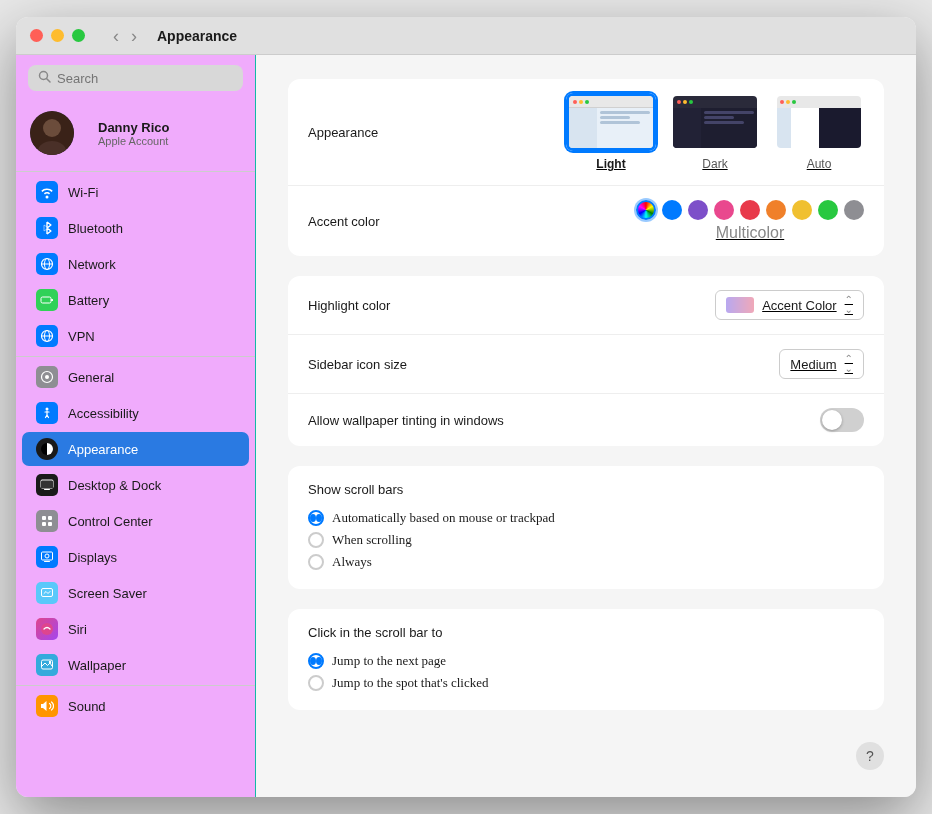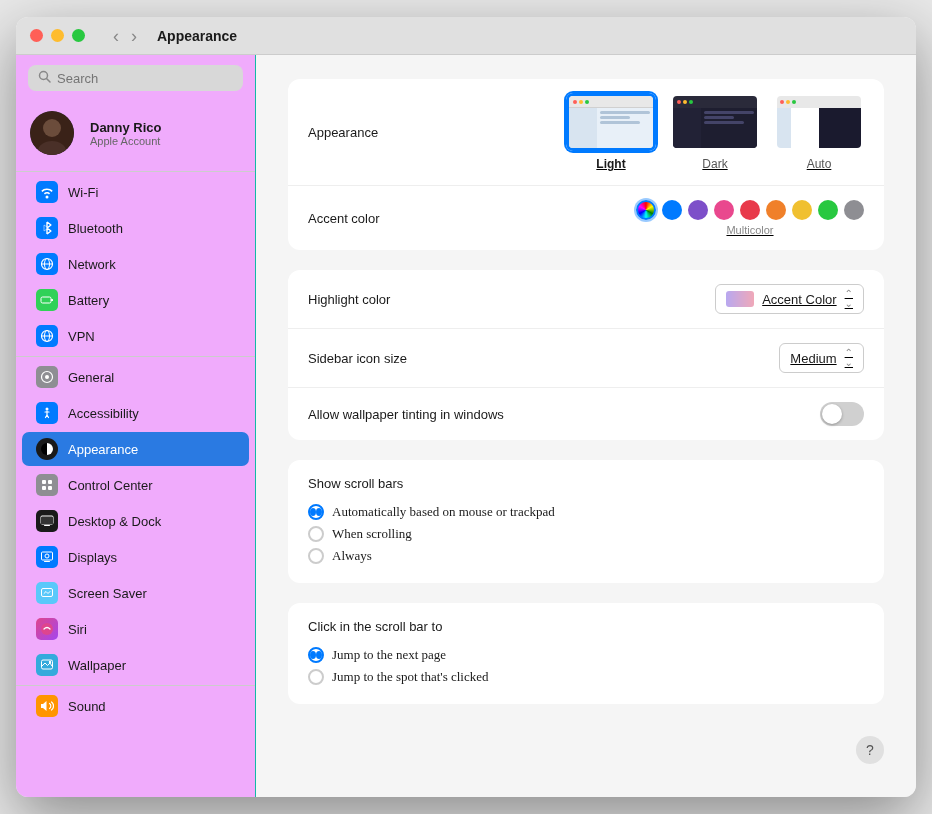--- a/index.html
+++ b/index.html
@@ -97,21 +97,21 @@
       background: none;
       border: none;
       outline: none;
       font-size: 13px;
       color: #555;
       width: 100%;
     }
     .user-section {
       display: flex;
       align-items: center;
-      gap: 16px;
+      gap: 24px;
       padding: 10px 14px 14px;
       cursor: pointer;
     }
     .avatar {
       width: 44px; height: 44px;
       border-radius: 50%;
       background: linear-gradient(135deg, #5a4a6a, #2a1a3a);
       display: flex;
       align-items: center;
       justify-content: center;
@@ -249,21 +249,21 @@
       width: 20px; height: 20px;
       border-radius: 50%;
       cursor: pointer;
       border: 2px solid transparent;
     }
     .color-dot.selected {
       border-color: #007aff;
       box-shadow: 0 0 0 2px rgba(0,122,255,0.4);
     }
     .color-label {
-      font-size: 11px;
+      font-size: 16px;
       color: #888;
     }
     
     .dropdown-btn {
       display: flex;
       align-items: center;
       gap: 8px;
       background: white;
       border: 1px solid #ccc;
       border-radius: 6px;
@@ -553,40 +553,40 @@
         <div class="item-icon icon-appearance">
           <svg width="14" height="14" viewBox="0 0 14 14">
             <circle cx="7" cy="7" r="6" fill="black"></circle>
             <path d="M7 1A6 6 0 017 13" fill="white"></path>
           </svg>
         </div>
         <span class="item-label">Appearance</span>
       </div>
 
       <div class="sidebar-item">
+        <div class="item-icon icon-desktop">
+          <svg width="14" height="14" viewBox="0 0 14 14" fill="none">
+            <rect x="1" y="2" width="12" height="8" rx="1" stroke="white" stroke-width="1"></rect>
+            <rect x="1" y="3" width="12" height="7" rx="0.5" fill="#333"></rect>
+            <rect x="4" y="11" width="6" height="1" rx="0.5" fill="white"></rect>
+          </svg>
+        </div>
+        <span class="item-label">Desktop &amp; Dock</span>
+      </div>
+
+      <div class="sidebar-item">
         <div class="item-icon icon-controlcenter">
           <svg width="14" height="14" viewBox="0 0 14 14" fill="none">
             <rect x="2" y="2" width="4" height="4" rx="1" fill="white"></rect>
             <rect x="8" y="2" width="4" height="4" rx="1" fill="white"></rect>
             <rect x="2" y="8" width="4" height="4" rx="1" fill="white"></rect>
             <rect x="8" y="8" width="4" height="4" rx="1" fill="white"></rect>
           </svg>
         </div>
         <span class="item-label">Control Center</span>
-      </div>
-
-      <div class="sidebar-item">
-        <div class="item-icon icon-desktop">
-          <svg width="14" height="14" viewBox="0 0 14 14" fill="none">
-            <rect x="1" y="2" width="12" height="8" rx="1" stroke="white" stroke-width="1"></rect>
-            <rect x="1" y="3" width="12" height="7" rx="0.5" fill="#333"></rect>
-            <rect x="4" y="11" width="6" height="1" rx="0.5" fill="white"></rect>
-          </svg>
-        </div>
-        <span class="item-label">Desktop &amp; Dock</span>
       </div>
 
       <div class="sidebar-item">
         <div class="item-icon icon-displays">
           <svg width="14" height="14" viewBox="0 0 14 14" fill="none">
             <rect x="1.5" y="2" width="11" height="8" rx="1" stroke="white" stroke-width="1"></rect>
             <rect x="4" y="11" width="6" height="1" rx="0.5" fill="white"></rect>
             <circle cx="7" cy="6" r="2" stroke="white" stroke-width="1"></circle>
           </svg>
         </div>

